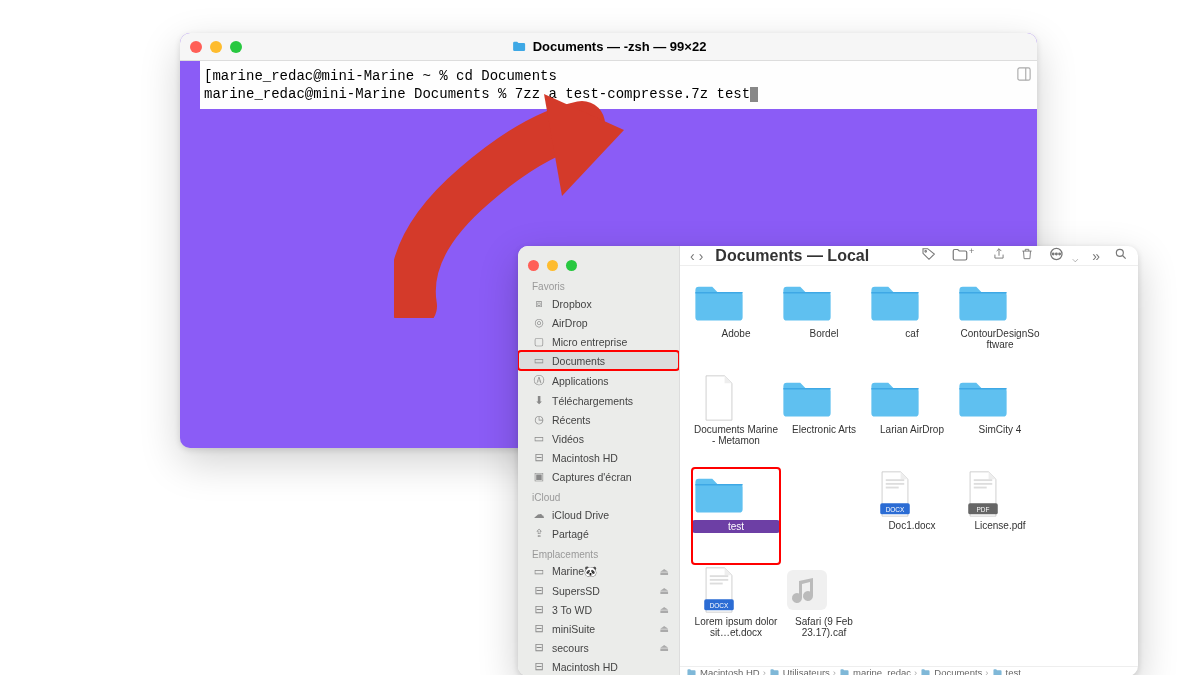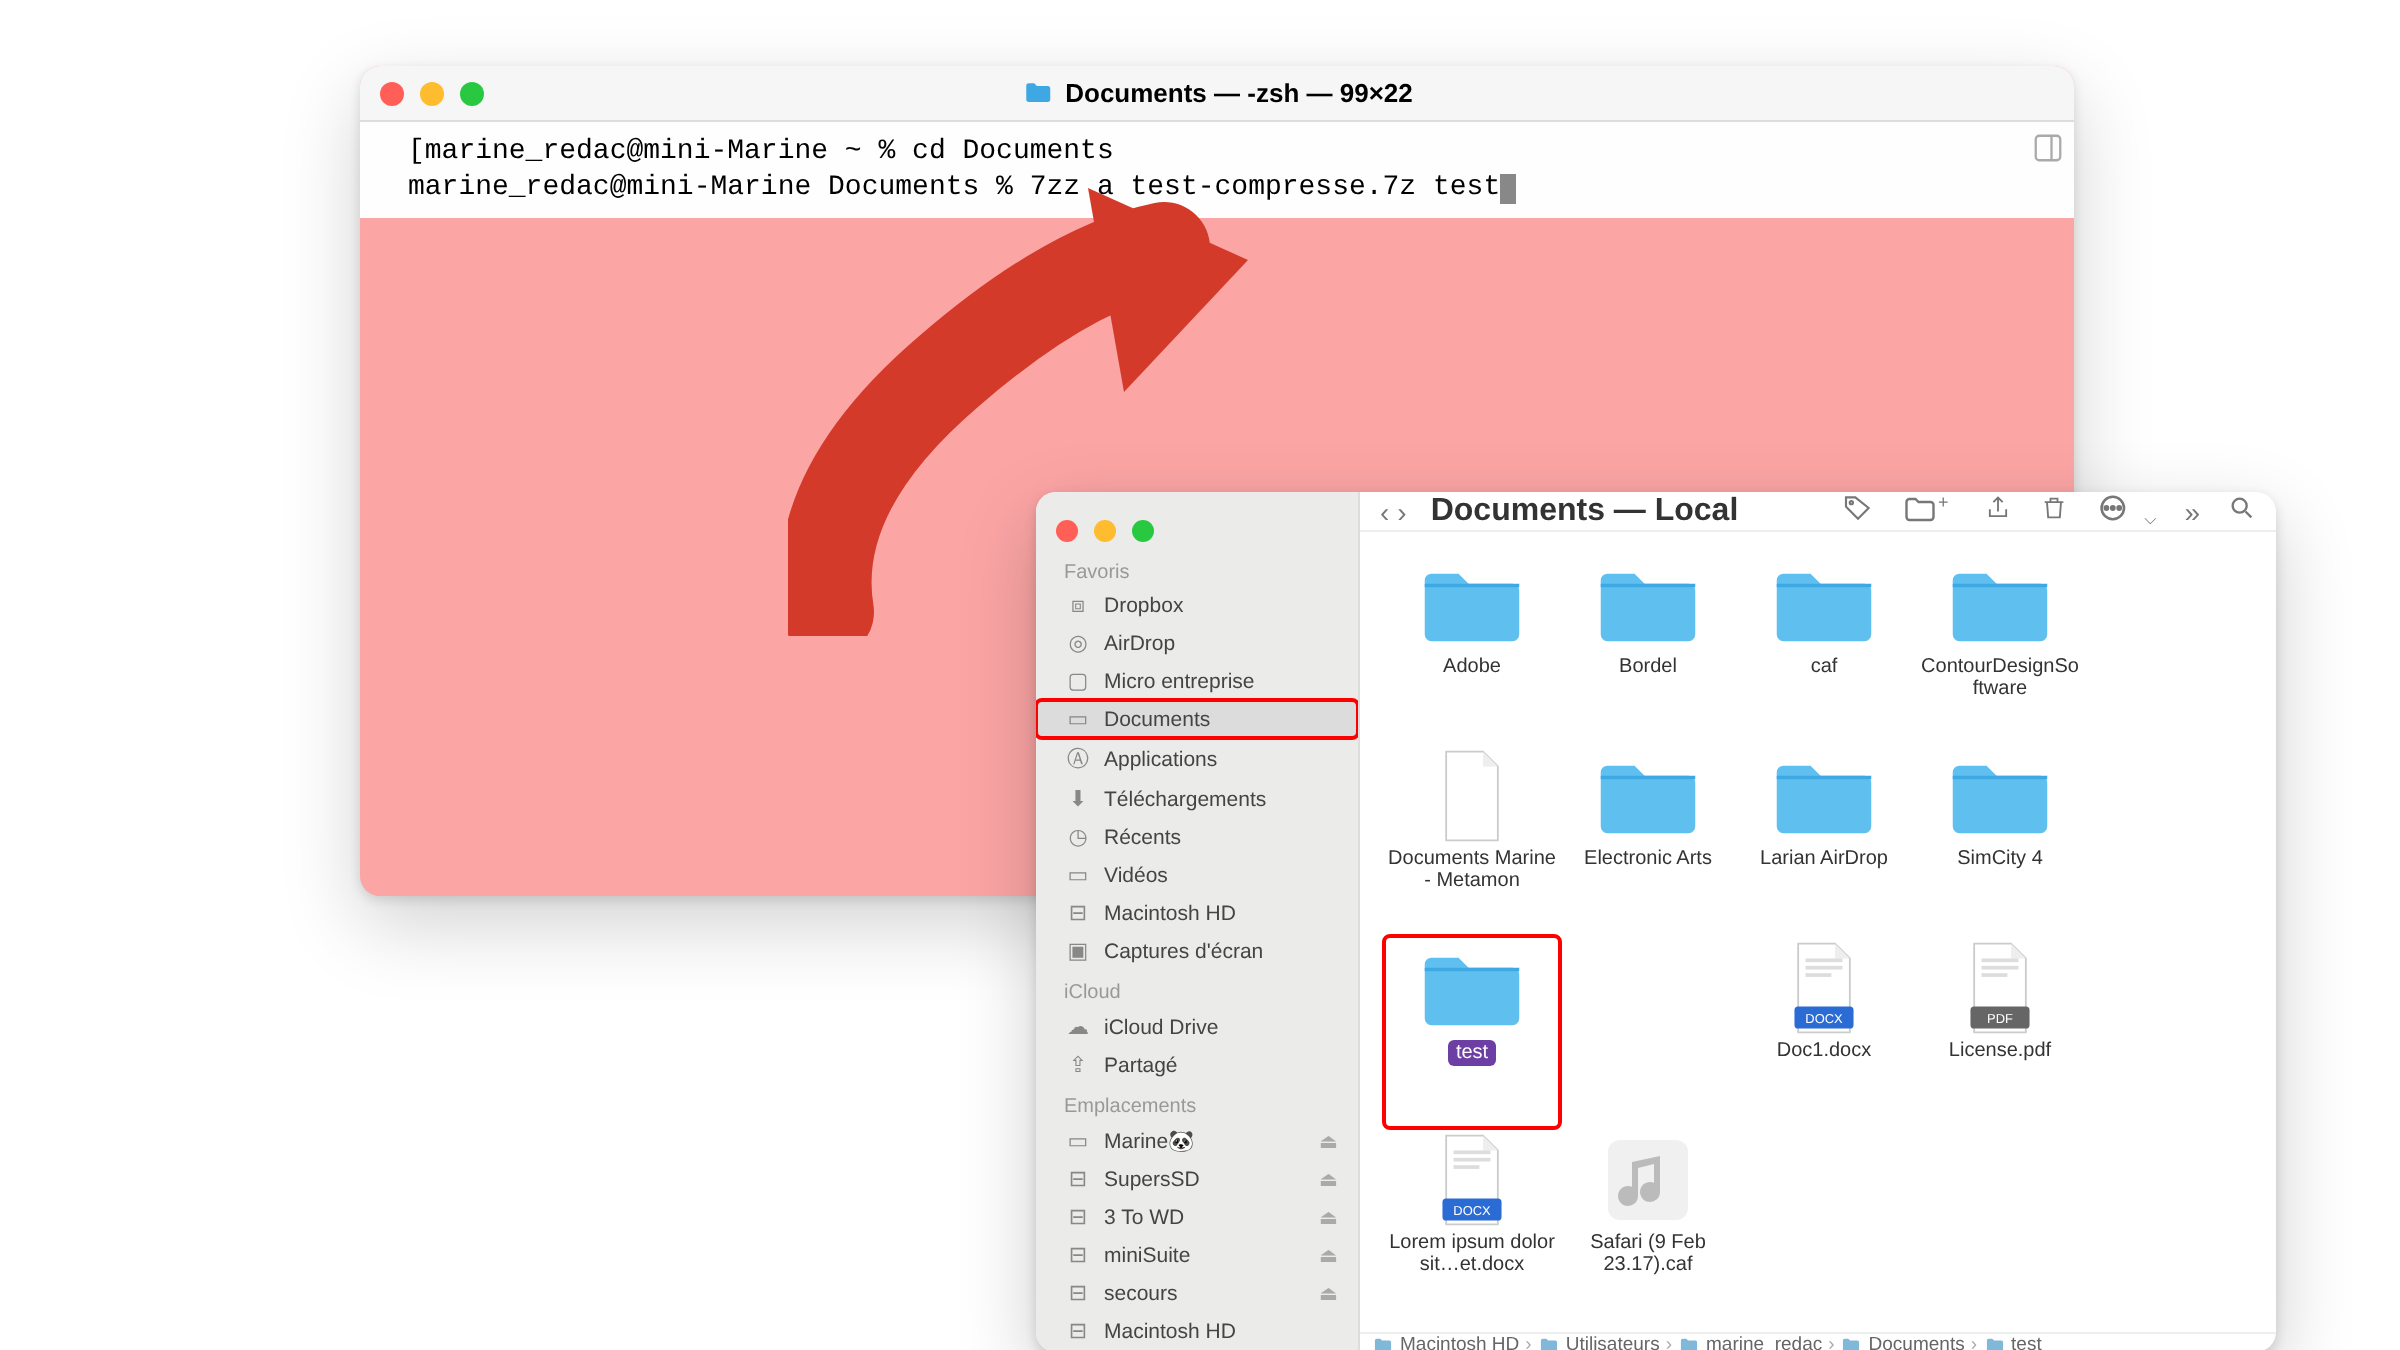--- a/index.html
+++ b/index.html
@@ -1,30 +1,30 @@
 <!DOCTYPE html>
 <html><head>
 <meta charset="utf-8">
 <style>
 * { box-sizing: border-box; margin: 0; padding: 0; }
 body { font-family: -apple-system, "Helvetica Neue", Arial, sans-serif; background: #fff; width: 1200px; height: 675px; position: relative; overflow: hidden; }
 
 
 .terminal {
   position: absolute; left: 180px; top: 33px; width: 857px; height: 415px;
-  background: #fca5a5; border-radius: 10px; box-shadow: 0 14px 40px rgba(0,0,0,0.18), 0 2px 6px rgba(0,0,0,0.12);
+  background: #8b5cf6; border-radius: 10px; box-shadow: 0 14px 40px rgba(0,0,0,0.18), 0 2px 6px rgba(0,0,0,0.12);
   overflow: hidden;
 }
 .t-titlebar { height: 28px; background: #f6f6f6; border-bottom: 1px solid #ddd; display: flex; align-items: center; padding: 0 10px; position: relative; }
 .traffic { display: flex; gap: 8px; }
 .dot { width: 12px; height: 12px; border-radius: 50%; }
 .dot.red { background: #ff5f57; } .dot.yellow { background: #febc2e; } .dot.green { background: #28c840; }
 .t-title { position: absolute; left: 50%; top: 50%; transform: translate(-50%,-50%); font-size: 13px; color: #000; font-weight: 600; display: flex; align-items: center; gap: 6px;}
 .t-title .folderico { width: 16px; height: 16px; }
-.t-body { padding: 6px 24px; font-family: Menlo, Monaco, "Courier New", monospace; font-size: 14px; line-height: 1.3; white-space: pre; color: #000; background: #fefefe; }
+.t-body { padding: 6px 4px; font-family: Menlo, Monaco, "Courier New", monospace; font-size: 14px; line-height: 1.3; white-space: pre; color: #000; background: #fefefe; margin-left: 20px; }
 .cursor-block { display:inline-block; width:8px; height:15px; background:#888; vertical-align:text-bottom;}
 .t-scroll { position:absolute; right:6px; top:34px; width:14px; height:14px;}
 
 
 .finder {
   position:absolute; left:518px; top:246px; width:620px; height:430px;
   background:#fff; border-radius:10px; box-shadow: 0 14px 40px rgba(0,0,0,0.2), 0 2px 6px rgba(0,0,0,0.14);
   display:flex; overflow:hidden;
 }
 .sidebar { width:162px; background:#ebecea; border-right:1px solid #ddd; font-size:10.5px; color:#666; padding:6px 0 6px 0; overflow:hidden;}
@@ -37,21 +37,21 @@
 .sb-traffic .dot{width:11px;height:11px;}
 
 .main { flex:1; display:flex; flex-direction:column;}
 .toolbar { height:44px; border-bottom:1px solid #eee; display:flex; align-items:center; padding:0 10px; gap:12px; font-size:12px; color:#555;}
 .tbtn { color:#777; font-size:14px; cursor:default;}
 .toolbar .title { font-weight:600; color:#333; font-size:16px;}
 .toolbar .rightgrp { margin-left:auto; display:flex; align-items:center; gap:14px;}
 .toolbar .morenav{display:flex;gap:4px;}
 
 .grid { flex:1; padding:10px 12px 6px 12px; display:flex; flex-wrap:wrap; align-content:flex-start; gap-row:6px;}
-.item { width:88px; height:96px; display:flex; flex-direction:column; align-items:center; font-size:10px; color:#333; text-align:center; padding-top:4px; cursor:default;}
+.item { width:88px; height:96px; display:flex; flex-direction:column; font-size:10px; color:#333; text-align:center; padding-top:4px; cursor:default;}
 .item .icon { width:54px; height:44px; display:flex; align-items:center; justify-content:center; margin-bottom:4px;}
 .item .lbl { line-height:1.1; word-break:break-word; padding:0 2px;}
 .item.selected{ outline:2px solid #f00; outline-offset:-1px; border-radius:3px;}
 .item.selected .lbl { background:#6d3fa5; color:#fff; border-radius:3px; padding:1px 4px;}
 
 .folder-svg { width:54px; height:44px;}
 .doc-svg { width:40px; height:48px;}
 .music-svg{width:44px;height:44px;}
 
 .pathbar { height:22px; border-top:1px solid #eee; display:flex; align-items:center; padding:0 6px; font-size:9.5px; color:#666; gap:3px;}

